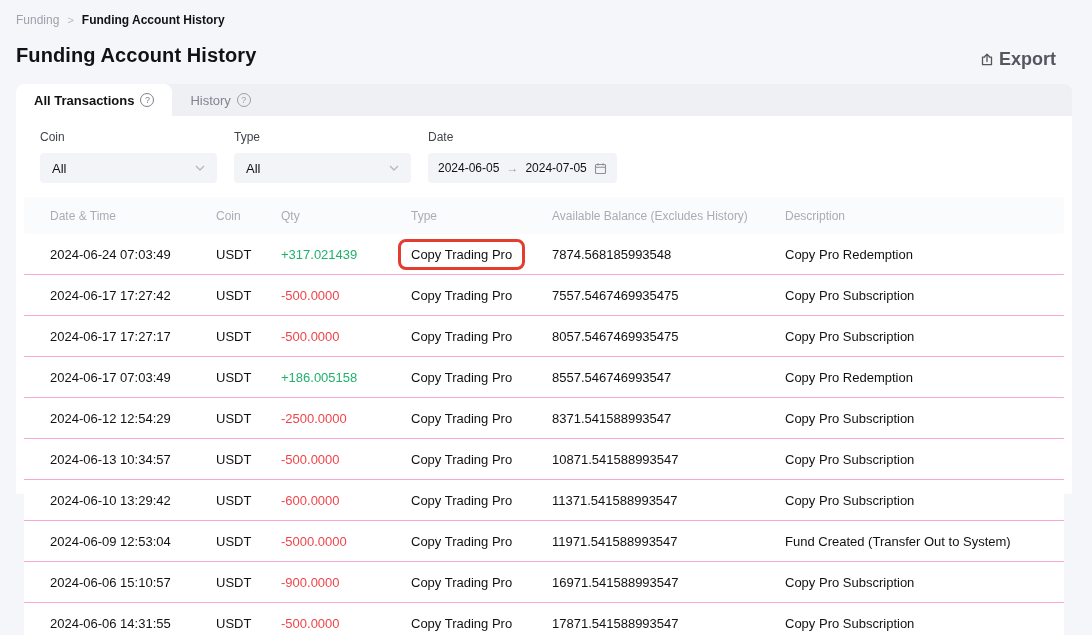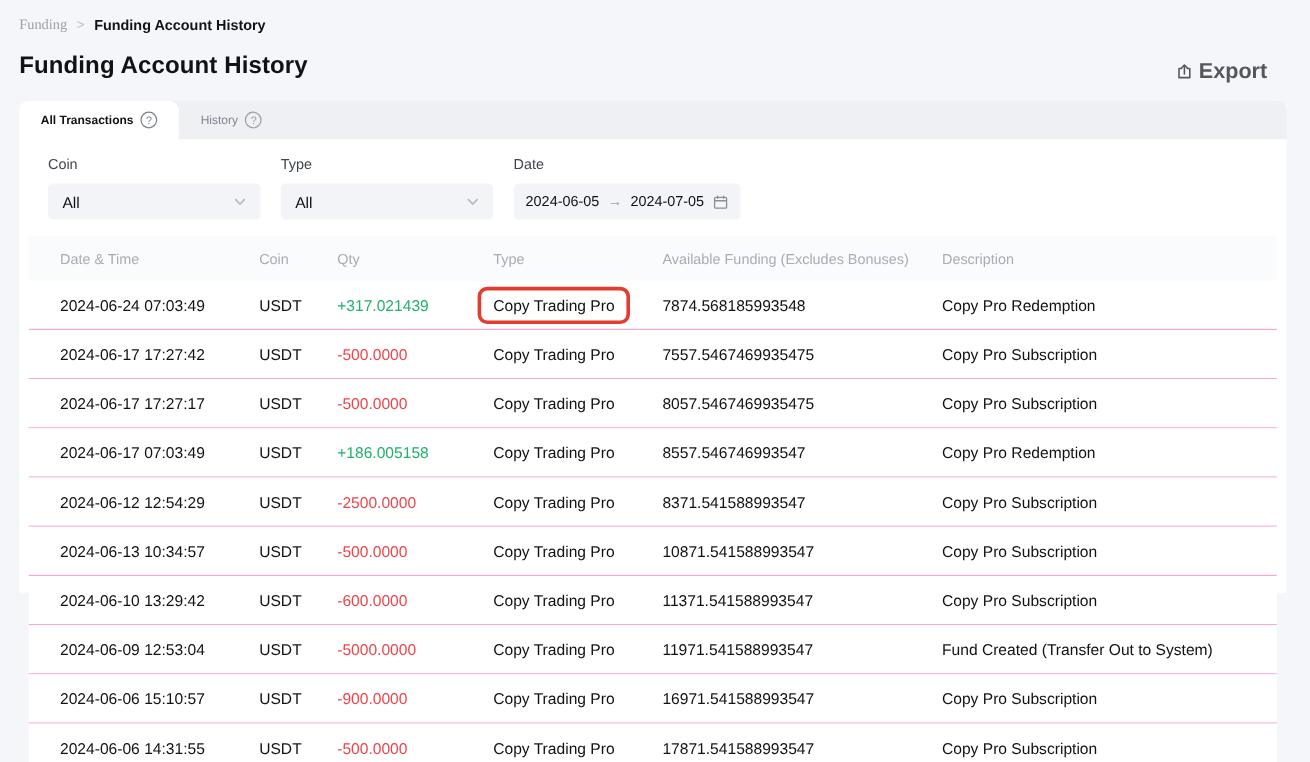--- a/index.html
+++ b/index.html
@@ -4,31 +4,31 @@
 <style>
   html,body{margin:0;padding:0;}
   body{
     width:1092px;height:635px;position:relative;overflow:hidden;
     background:#f4f6fa;
     font-family:"Liberation Sans","DejaVu Sans",sans-serif;
     color:#121214;-webkit-font-smoothing:antialiased;
   }
   
   .breadcrumb{position:absolute;top:13px;left:16px;display:flex;align-items:center;gap:8px;font-size:12px;}
-  .crumb-parent{color:#9da2ab;cursor:pointer;font-family:Liberation Serif, serif;}
+  .crumb-parent{color:#9da2ab;cursor:pointer;}
   .crumb-sep{color:#b7bbc3;font-size:11px;}
   .crumb-current{color:#121214;font-weight:700;}
   .page-title{position:absolute;top:44px;left:16px;font-size:20px;font-weight:700;letter-spacing:.1px;}
   .export-btn{position:absolute;top:49px;right:36px;display:flex;align-items:center;gap:5px;
     font-size:18px;font-weight:700;color:#54575f;cursor:pointer;}
   .export-btn svg{display:block;}
   
   .card{position:absolute;left:16px;top:84px;width:1056px;height:551px;}
   .tabbar{height:32px;background:#eef0f4;border-radius:8px 8px 0 0;display:flex;align-items:stretch;}
-  .tab{display:flex;align-items:center;gap:6px;padding:0 18px;font-size:10px;color:#81858f;cursor:pointer;}
+  .tab{display:flex;align-items:center;gap:6px;padding:0 18px;font-size:13px;color:#81858f;cursor:pointer;}
   .tab.active{background:#ffffff;border-radius:8px 8px 0 0;color:#121214;font-weight:700;}
   .help{width:12px;height:12px;border:1px solid currentColor;border-radius:50%;
     display:inline-flex;align-items:center;justify-content:center;font-size:9px;font-weight:400;
     color:#9a9ea8;line-height:1;}
   .tab.active .help{color:#7c8089;}
   .help::after{content:"?";}
   .card-body{background:#ffffff;height:378px;border-radius:0 0 2px 2px;}
   
   .filters{display:flex;gap:17px;padding:14px 0 0 24px;}
   .filter-group{display:flex;flex-direction:column;}
@@ -126,21 +126,21 @@
         </div>
       </div>
     </div>
 
     <div class="table">
       <div class="thead">
           <div class="th">Date &amp; Time</div>
           <div class="th">Coin</div>
           <div class="th">Qty</div>
           <div class="th">Type</div>
-          <div class="th">Available Funding (Excludes Bonuses)</div>
+          <div class="th">Available Balance (Excludes History)</div>
           <div class="th">Description</div>
         </div>
       <div id="tbody">
           <div class="tr">
     <div class="td">2024-06-24 07:03:49</div>
     <div class="td">USDT</div>
     <div class="td qty pos">+317.021439</div>
     <div class="td">
       <span class="type-val ring">Copy Trading Pro</span>
     </div>

